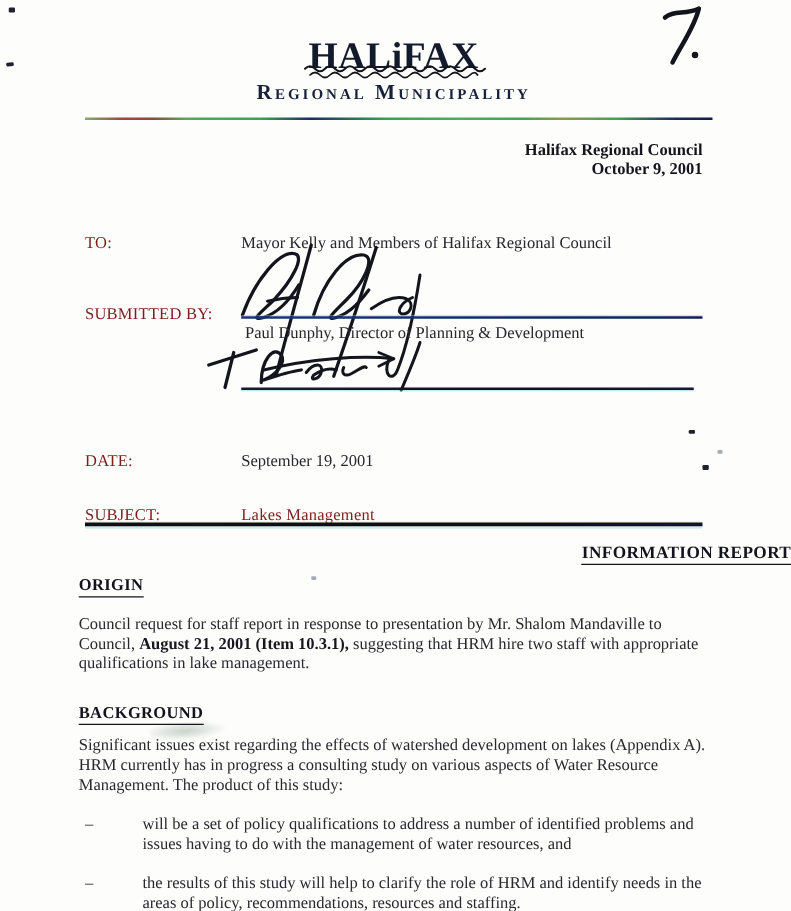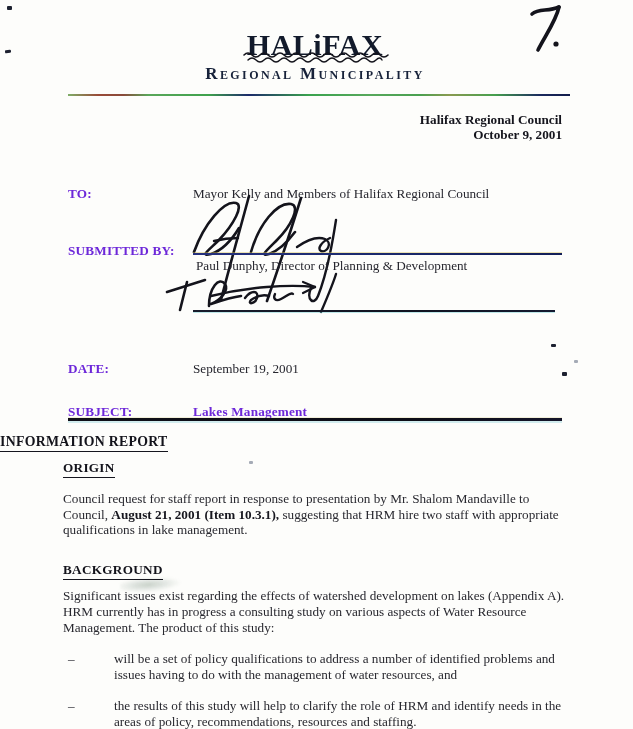--- a/index.html
+++ b/index.html
@@ -7,21 +7,21 @@
     position:relative;
     width:633px;height:729px;
     margin:0 auto;
     background:#fdfdfb;
     overflow:hidden;
     font-family:"Liberation Serif","DejaVu Serif",serif;
     font-size:13.2px;
     color:#26262e;
   }
   .abs{position:absolute;white-space:nowrap;}
-  .lbl{font-weight:bold;color:#6d28d9;letter-spacing:.2px;}
+  .lbl{font-weight:normal;color:#7f1d1d;letter-spacing:.2px;}
   .val{color:#26262e;}
   .heading{
     font-weight:bold;color:#13131b;letter-spacing:.3px;
     border-bottom:1.7px solid #15151e;padding-bottom:1px;display:inline-block;
   }
   .para{position:absolute;white-space:nowrap;line-height:15.6px;color:#28282f;}
   .para .b{font-weight:bold;color:#17171f;}
   .rt{text-align:right;font-weight:bold;color:#15151d;line-height:15.2px;}
   .logo-wrap{position:absolute;left:180px;top:31px;width:270px;text-align:center;}
   .logo-word{
@@ -47,21 +47,21 @@
   .sig-rule-2{
     position:absolute;left:193px;top:310px;width:362px;height:2px;
     background:linear-gradient(90deg,#181c2c,#101320 60%,#141a30);
     box-shadow:0 1px 0 rgba(92,198,205,.4);
   }
   .rule-subject{
     position:absolute;left:68px;top:418px;width:494px;height:2.6px;
     background:linear-gradient(90deg,#101018,#0d0d16 70%,#15152a);
     box-shadow:0 2px 0 rgba(118,202,212,.32), 0 -1px 0 rgba(210,200,120,.25);
   }
-  .title-row{position:absolute;left:0;top:434px;width:633px;text-align:left;}
+  .title-row{position:absolute;left:0;top:434px;width:633px;text-align:right;}
   .title-row .heading{font-size:13.8px;border-bottom-width:1.8px;}
   .bullet-marker{position:absolute;left:68px;font-weight:normal;color:#23232b;}
   .speck{position:absolute;background:#1d2130;border-radius:1px;}
   .speck.light{background:#6a7488;opacity:.6;}
   .smudge{
     position:absolute;left:120px;top:577px;width:62px;height:15px;
     background:radial-gradient(ellipse at 45% 50%, rgba(110,135,118,.38), rgba(110,135,118,0) 70%);
     filter:blur(1px);transform:rotate(-4deg);
   }
   svg{overflow:visible;}

